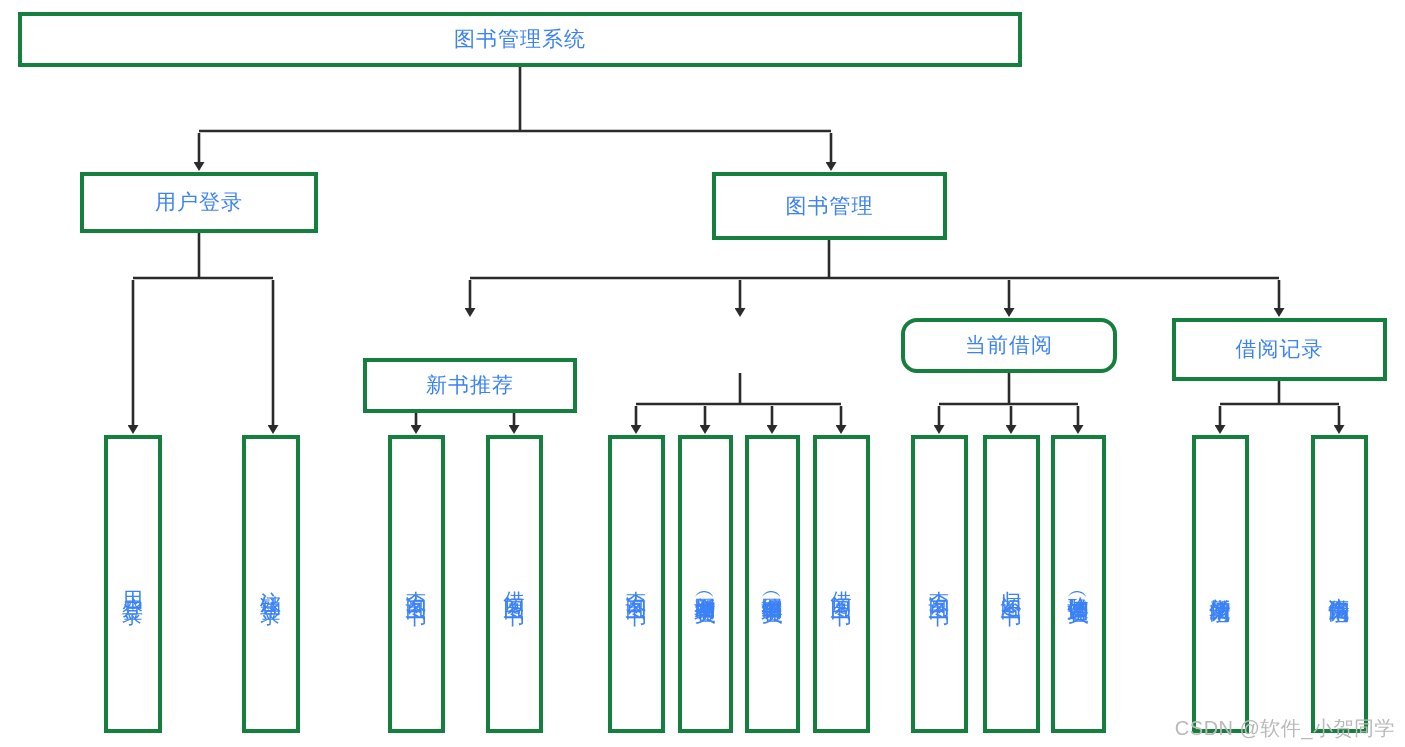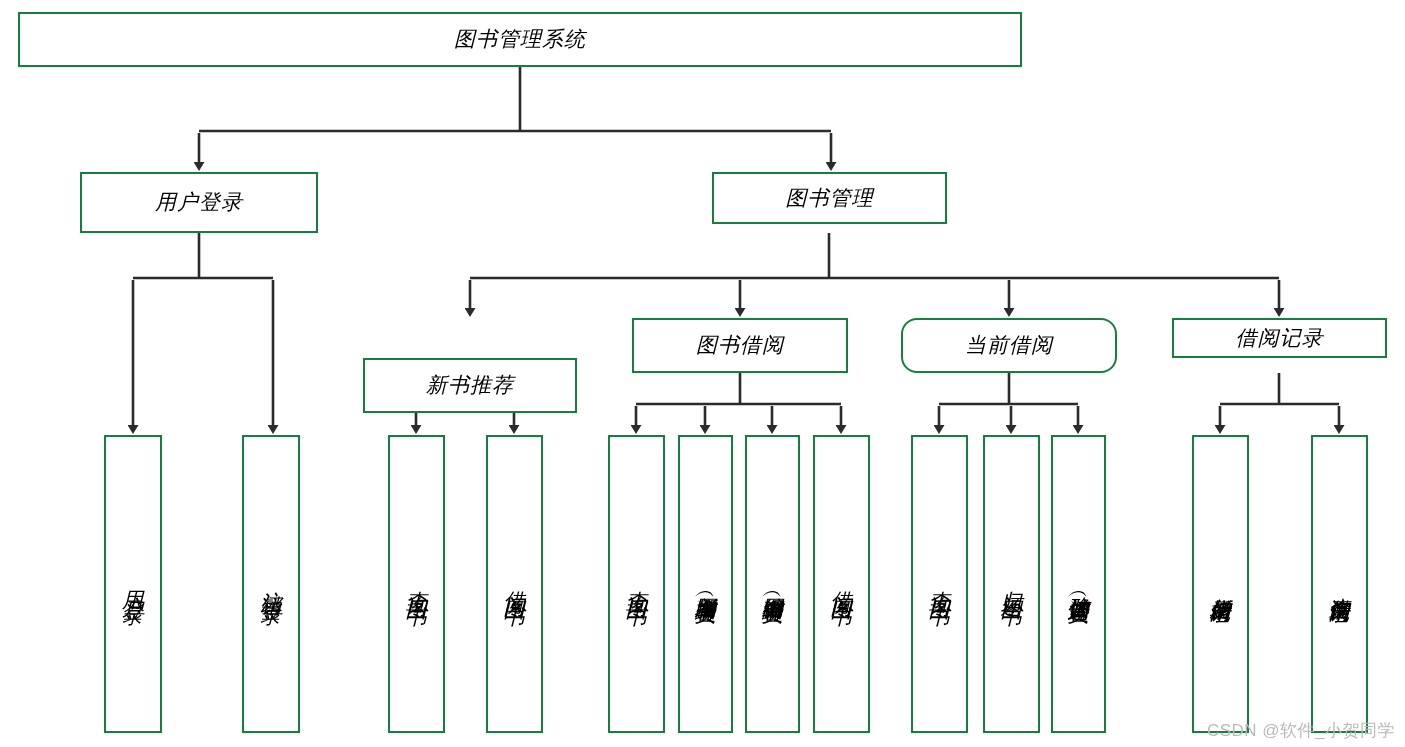--- a/index.html
+++ b/index.html
@@ -22,26 +22,25 @@
     left: 0;
     top: 0;
     width: 1405px;
     height: 747px;
     pointer-events: none;
   }
   .node {
     position: absolute;
     box-sizing: border-box;
     background: #ffffff;
-    border: 2px solid #15803d;
+    border: 4px solid #15803d;
     display: flex;
     align-items: center;
     justify-content: center;
-    color: #000000;
-    font-style: italic;
+    color: #3b82f6;
   }
   .node .label {
     display: block;
     text-align: center;
     line-height: 1.15;
   }
   .node.horizontal .label {
     font-size: 21px;
     letter-spacing: 1px;
   }
@@ -57,21 +56,21 @@
     line-height: 1;
     white-space: nowrap;
   }
   .node.vertical.tight .label {
     letter-spacing: 1px;
   }
   .watermark {
     position: absolute;
     right: 10px;
     bottom: 5px;
-    font-size: 17px;
+    font-size: 20px;
     color: #b9b9b9;
     white-space: nowrap;
     letter-spacing: 0.5px;
   }
 </style>
 </head>
 <body>
 
 <div id="canvas">
 
@@ -126,37 +125,34 @@
   </svg>
 
   <div class="node horizontal" style="left:18px; top:12px; width:1004px; height:55px;">
     <span class="label">图书管理系统</span>
   </div>
 
   <div class="node horizontal" style="left:80px; top:172px; width:238px; height:61px;">
     <span class="label">用户登录</span>
   </div>
 
-  <div class="node horizontal" style="left:712px; top:172px; width:235px; height:52px;">
+  <div class="node horizontal" style="left:712px; top:172px; width:235px; height:68px;">
     <span class="label">图书管理</span>
   </div>
 
   <div class="node horizontal" style="left:363px; top:318px; width:214px; height:55px;margin-top:40px;">
     <span class="label">新书推荐</span>
   </div>
 
-  <div class="node horizontal" style="left:632px; top:318px; width:216px; height:55px;">
-    <span class="label">图书借阅</span>
-  </div>
 
   <div class="node horizontal" style="left:901px; top:318px; width:216px; height:55px;border-radius:16px;">
     <span class="label">当前借阅</span>
   </div>
 
-  <div class="node horizontal" style="left:1172px; top:318px; width:215px; height:40px;">
+  <div class="node horizontal" style="left:1172px; top:318px; width:215px; height:63px;">
     <span class="label">借阅记录</span>
   </div>
 
   <div class="node vertical" style="left:104px; top:435px; width:58px; height:298px;">
     <span class="label">用户登录</span>
   </div>
 
   <div class="node vertical" style="left:242px; top:435px; width:58px; height:298px;">
     <span class="label">注销登录</span>
   </div>

